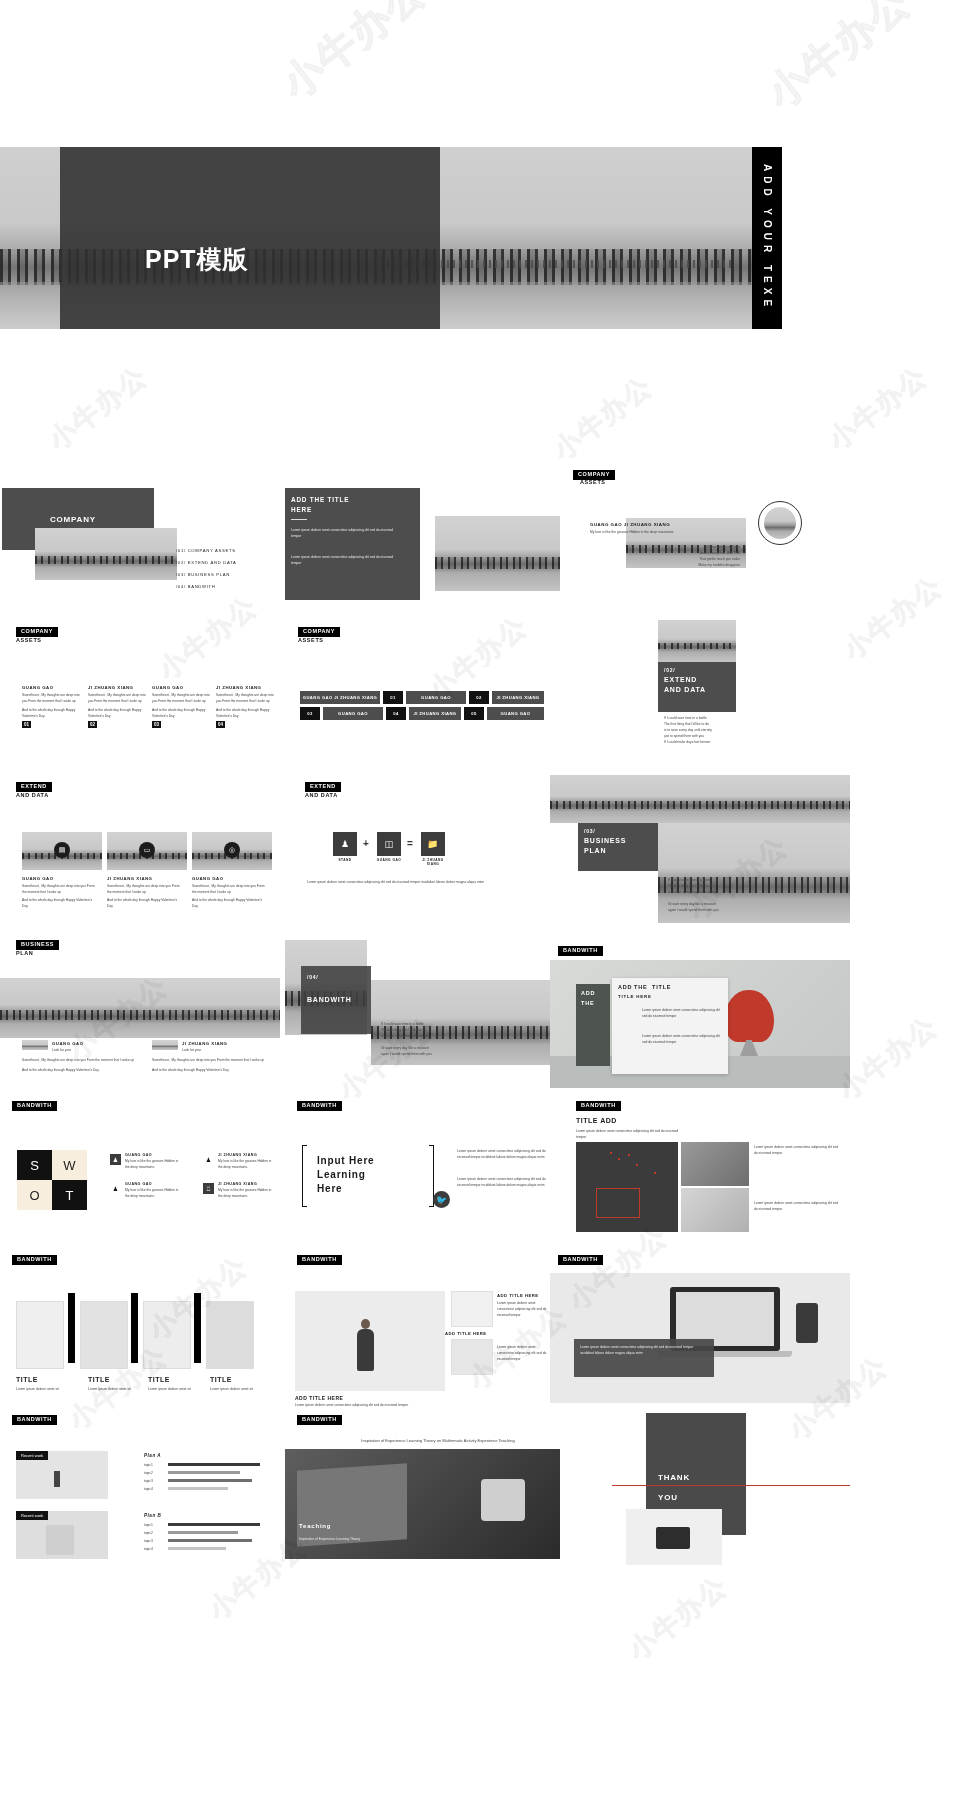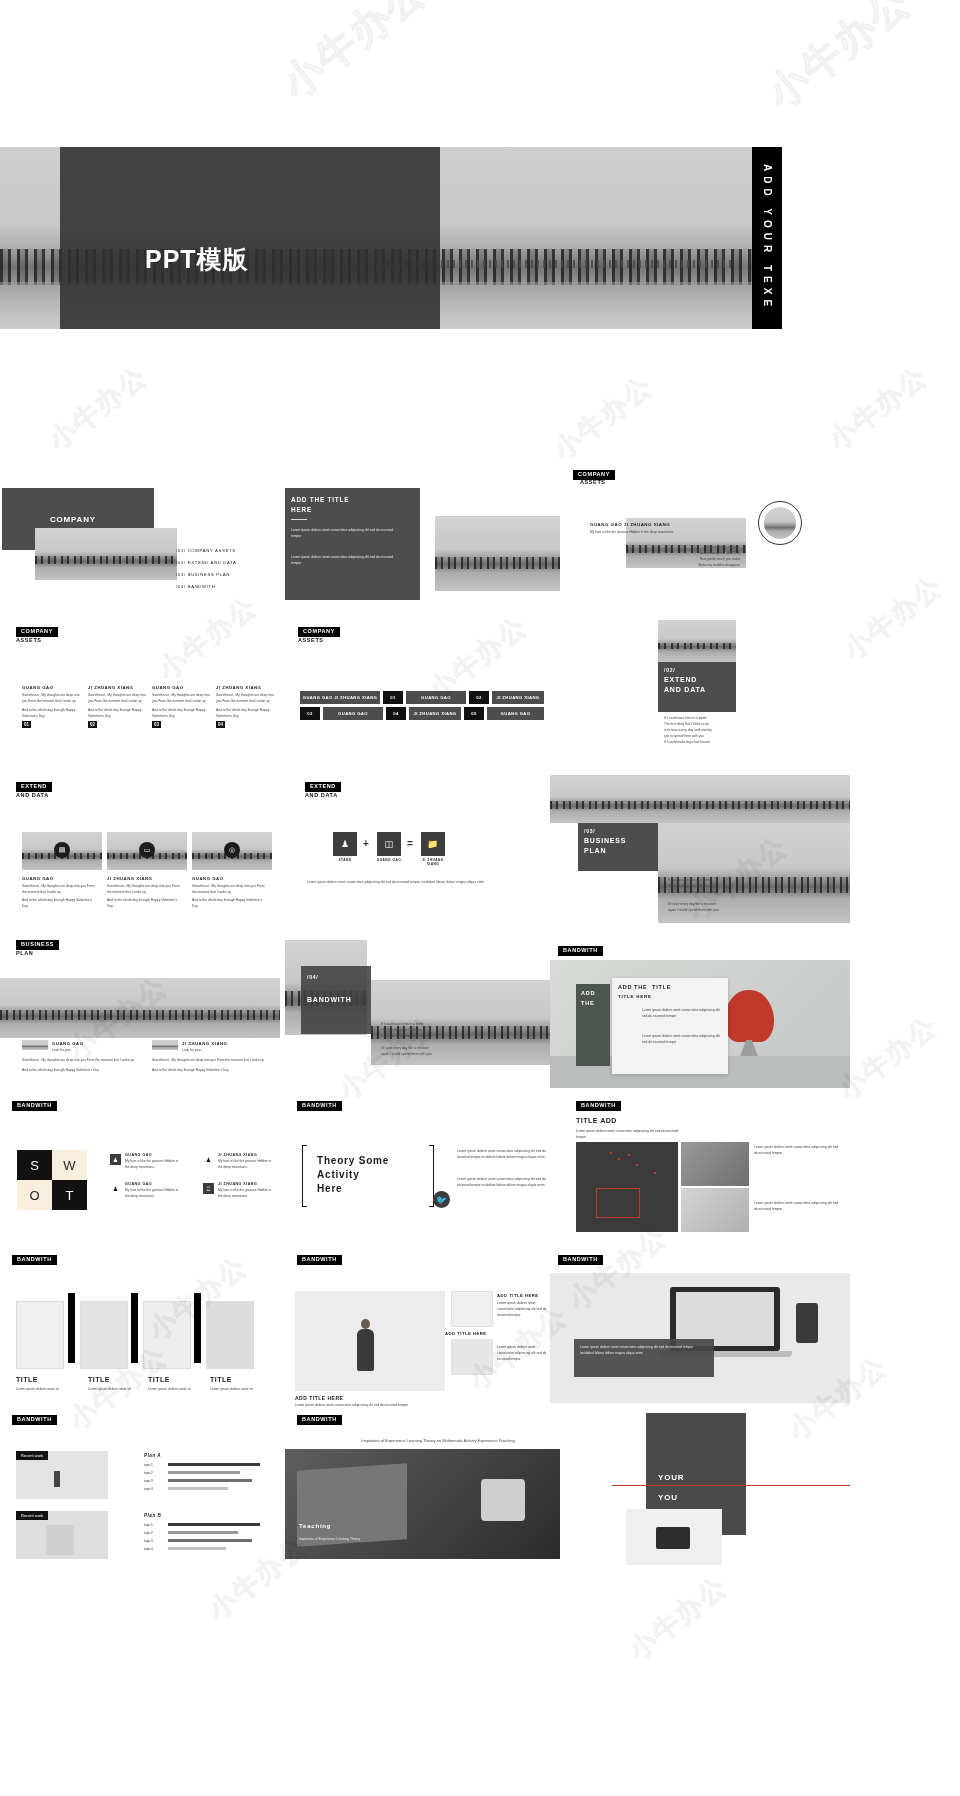--- a/index.html
+++ b/index.html
@@ -272,22 +272,22 @@
   <div class="lorem" style="left:218px;top:62px;width:56px">My love is like the grasses Hidden in the deep mountains.</div>
   <div class="icn" style="left:203px;top:86px;width:11px;height:11px;font-size:6px">♖</div>
   <div class="lbl" style="left:218px;top:85px;font-size:3.6px">JI ZHUANG XIANG</div>
   <div class="lorem" style="left:218px;top:91px;width:56px">My love is like the grasses Hidden in the deep mountains.</div>
 </div>
 
 <div class="slide" style="left:285px;top:1097px;width:275px;height:130px">
   <div class="tag" style="left:12px;top:4px">BANDWITH</div>
   <div style="position:absolute;left:17px;top:48px;width:5px;height:62px;border-left:1.6px solid #111;border-top:1.6px solid #111;border-bottom:1.6px solid #111"></div>
   <div style="position:absolute;left:144px;top:48px;width:5px;height:62px;border-right:1.6px solid #111;border-top:1.6px solid #111;border-bottom:1.6px solid #111"></div>
-  <div class="ttl d" style="left:32px;top:58px;font-size:10px">Theory Some</div>
-  <div class="ttl d" style="left:32px;top:72px;font-size:10px">Activity</div>
+  <div class="ttl d" style="left:32px;top:58px;font-size:10px">Input Here</div>
+  <div class="ttl d" style="left:32px;top:72px;font-size:10px">Learning</div>
   <div class="ttl d" style="left:32px;top:86px;font-size:10px">Here</div>
   <div style="position:absolute;left:148px;top:94px;width:17px;height:17px;border-radius:50%;background:#3c3c3c;color:#fff;display:flex;align-items:center;justify-content:center;font-size:9px">🐦</div>
   <div class="lorem" style="left:172px;top:52px;width:92px;line-height:1.7">Lorem ipsum dolorer amet consectetur adipisicing elit sed do eiusmod tempor incididunt labore dolore magna aliqua enim</div>
   <div class="lorem" style="left:172px;top:80px;width:92px;line-height:1.7">Lorem ipsum dolorer amet consectetur adipisicing elit sed do eiusmod tempor incididunt labore dolore magna aliqua enim</div>
 </div>
 
 <div class="slide" style="left:568px;top:1097px;width:282px;height:140px">
   <div class="tag" style="left:8px;top:4px">BANDWITH</div>
   <div class="lbl" style="left:8px;top:20px;font-size:7px">TITLE  ADD</div>
   <div class="lorem" style="left:8px;top:32px;width:110px">Lorem ipsum dolorer amet consectetur adipisicing elit sed do eiusmod tempor</div>
@@ -386,21 +386,21 @@
     <div style="position:absolute;left:12px;top:18px;width:110px;height:76px;background:#777;transform:skewY(-4deg)"></div>
     <div style="position:absolute;left:196px;top:30px;width:44px;height:42px;background:#cfcfcf;border-radius:4px"></div>
   </div>
   <div class="ttl" style="left:14px;top:110px;font-size:6px">Teaching</div>
   <div class="lorem w" style="left:14px;top:124px;width:160px">Inspiration of Experience Learning Theory</div>
 </div>
 
 <div class="slide" style="left:612px;top:1413px;width:238px;height:180px">
   <div style="position:absolute;left:34px;top:0;width:100px;height:122px;background:#4a4a4a"></div>
   <div style="position:absolute;left:0;top:72px;width:238px;height:1px;background:#c0392b"></div>
-  <div class="ttl" style="left:46px;top:60px;font-size:8px">YOUR</div>
+  <div class="ttl" style="left:46px;top:60px;font-size:8px">THANK</div>
   <div class="ttl" style="left:46px;top:80px;font-size:8px">YOU</div>
   <div style="position:absolute;left:14px;top:96px;width:96px;height:56px;background:#efefef">
     <div style="position:absolute;left:30px;top:18px;width:34px;height:22px;background:#2d2d2d;border-radius:2px"></div>
   </div>
 </div>
 
 <div class="wm-layer">
   <div class="wm" style="left:270px;top:10px">小牛办公</div>
   <div class="wm" style="left:755px;top:20px">小牛办公</div>
   <div class="wm sm" style="left:545px;top:400px">小牛办公</div>

